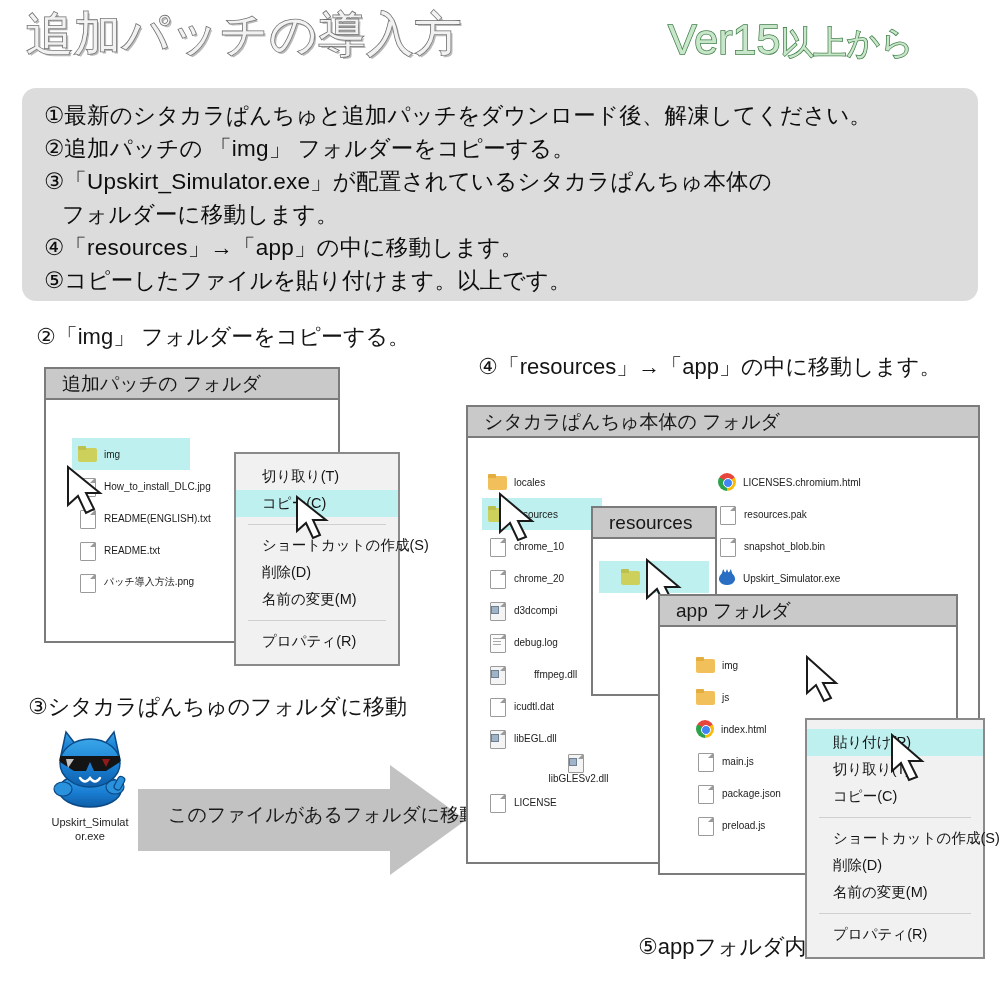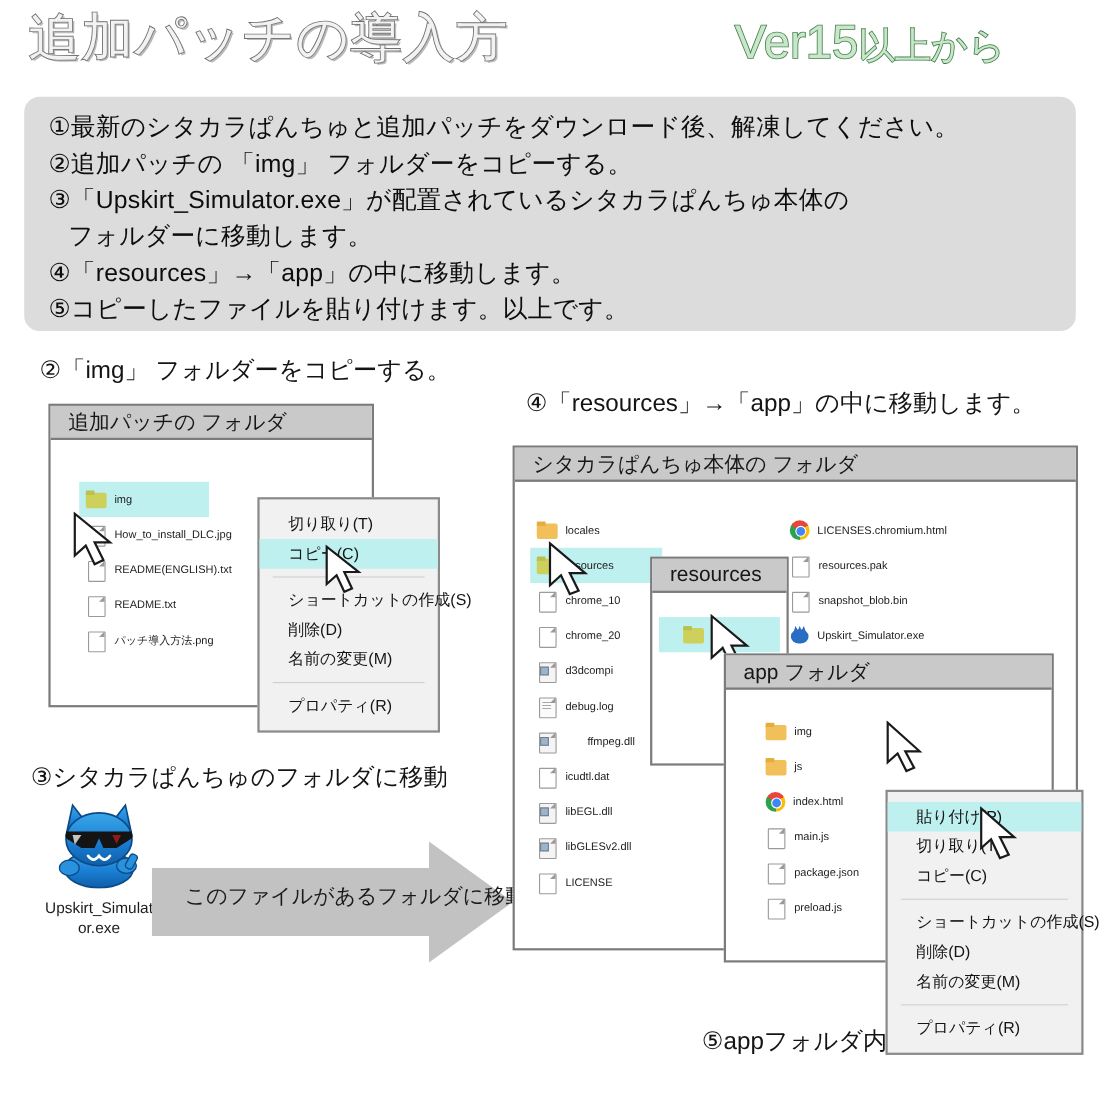--- a/index.html
+++ b/index.html
@@ -149,21 +149,21 @@
 
   
   .big-arrow { position: absolute; left: 138px; top: 765px; }
   .arrow-label {
     position: absolute; left: 168px; top: 802px;
     font-size: 19px; color: #1a1a1a; white-space: nowrap;
   }
 
   
   .exe-icon-wrap { position: absolute; left: 36px; top: 726px; width: 108px; text-align: center; }
-  .exe-icon-label { font-size: 14px; color: #1d1d1d; line-height: 1.25; margin-top: 4px; }
+  .exe-icon-label { font-size: 11px; color: #1d1d1d; line-height: 1.25; margin-top: 4px; }
 </style>
 </head>
 <body>
 
 <div id="root">
 
   <div class="title-main">追加パッチの導入方</div>
   <div class="title-ver"><span>Ver15</span><span class="small">以上から</span></div>
 
   <div class="instr-box">
@@ -308,21 +308,21 @@
         <div class="file-row" style="padding-left:6px;">
           <span class="ico ico-file"></span>
           <span class="fname">icudtl.dat</span>
         </div>
         <div class="file-row" style="padding-left:6px;">
           <span class="ico ico-file dll">
               <i class="badge"></i>
             </span>
           <span class="fname">libEGL.dll</span>
         </div>
-        <div class="file-row" style="padding-left:6px;">
+        <div class="file-row" style="padding-left:6px;flex-direction:column;">
           <span class="ico ico-file dll">
               <i class="badge"></i>
             </span>
           <span class="fname">libGLESv2.dll</span>
         </div>
         <div class="file-row" style="padding-left:6px;">
           <span class="ico ico-file"></span>
           <span class="fname">LICENSE</span>
         </div>
       </div>

